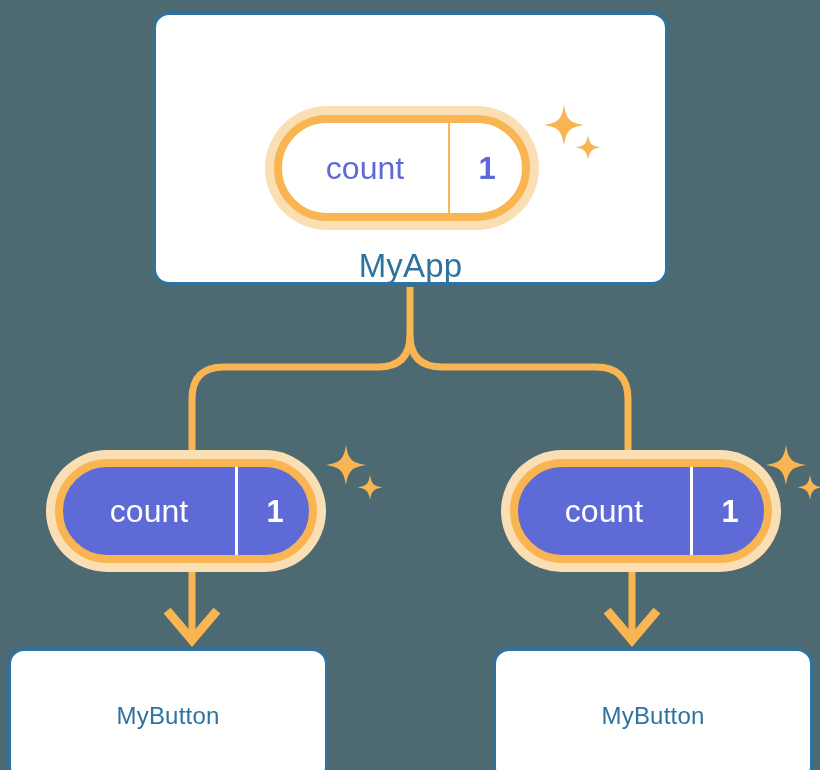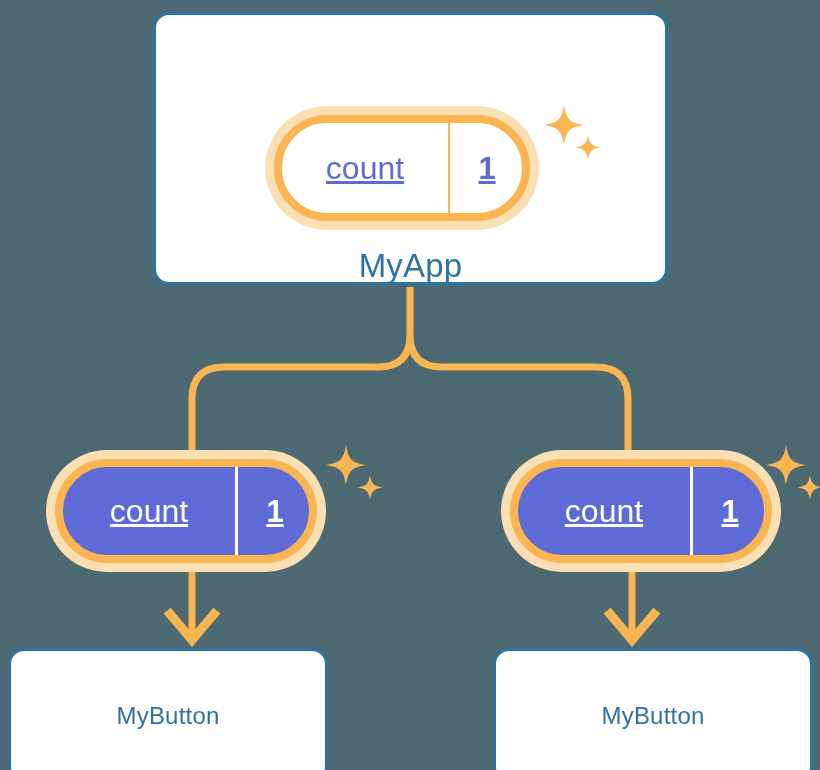--- a/index.html
+++ b/index.html
@@ -81,21 +81,20 @@
     
     border: 8px solid #f9b551;
     box-shadow: 0 0 0 9px #fbdfb4;
   }
   .pill-key, .pill-val {
     display: flex;
     align-items: center;
     justify-content: center;
     line-height: 1;
     user-select: none;
-    text-decoration: underline;
   }
   .pill-key { flex: 0 0 auto; }
   .pill-val { flex: 0 0 auto; font-weight: 700; }
 
   
   .pill-root {
     width: 256px;
     height: 106px;
     background: #ffffff;
     border-radius: 999px;

